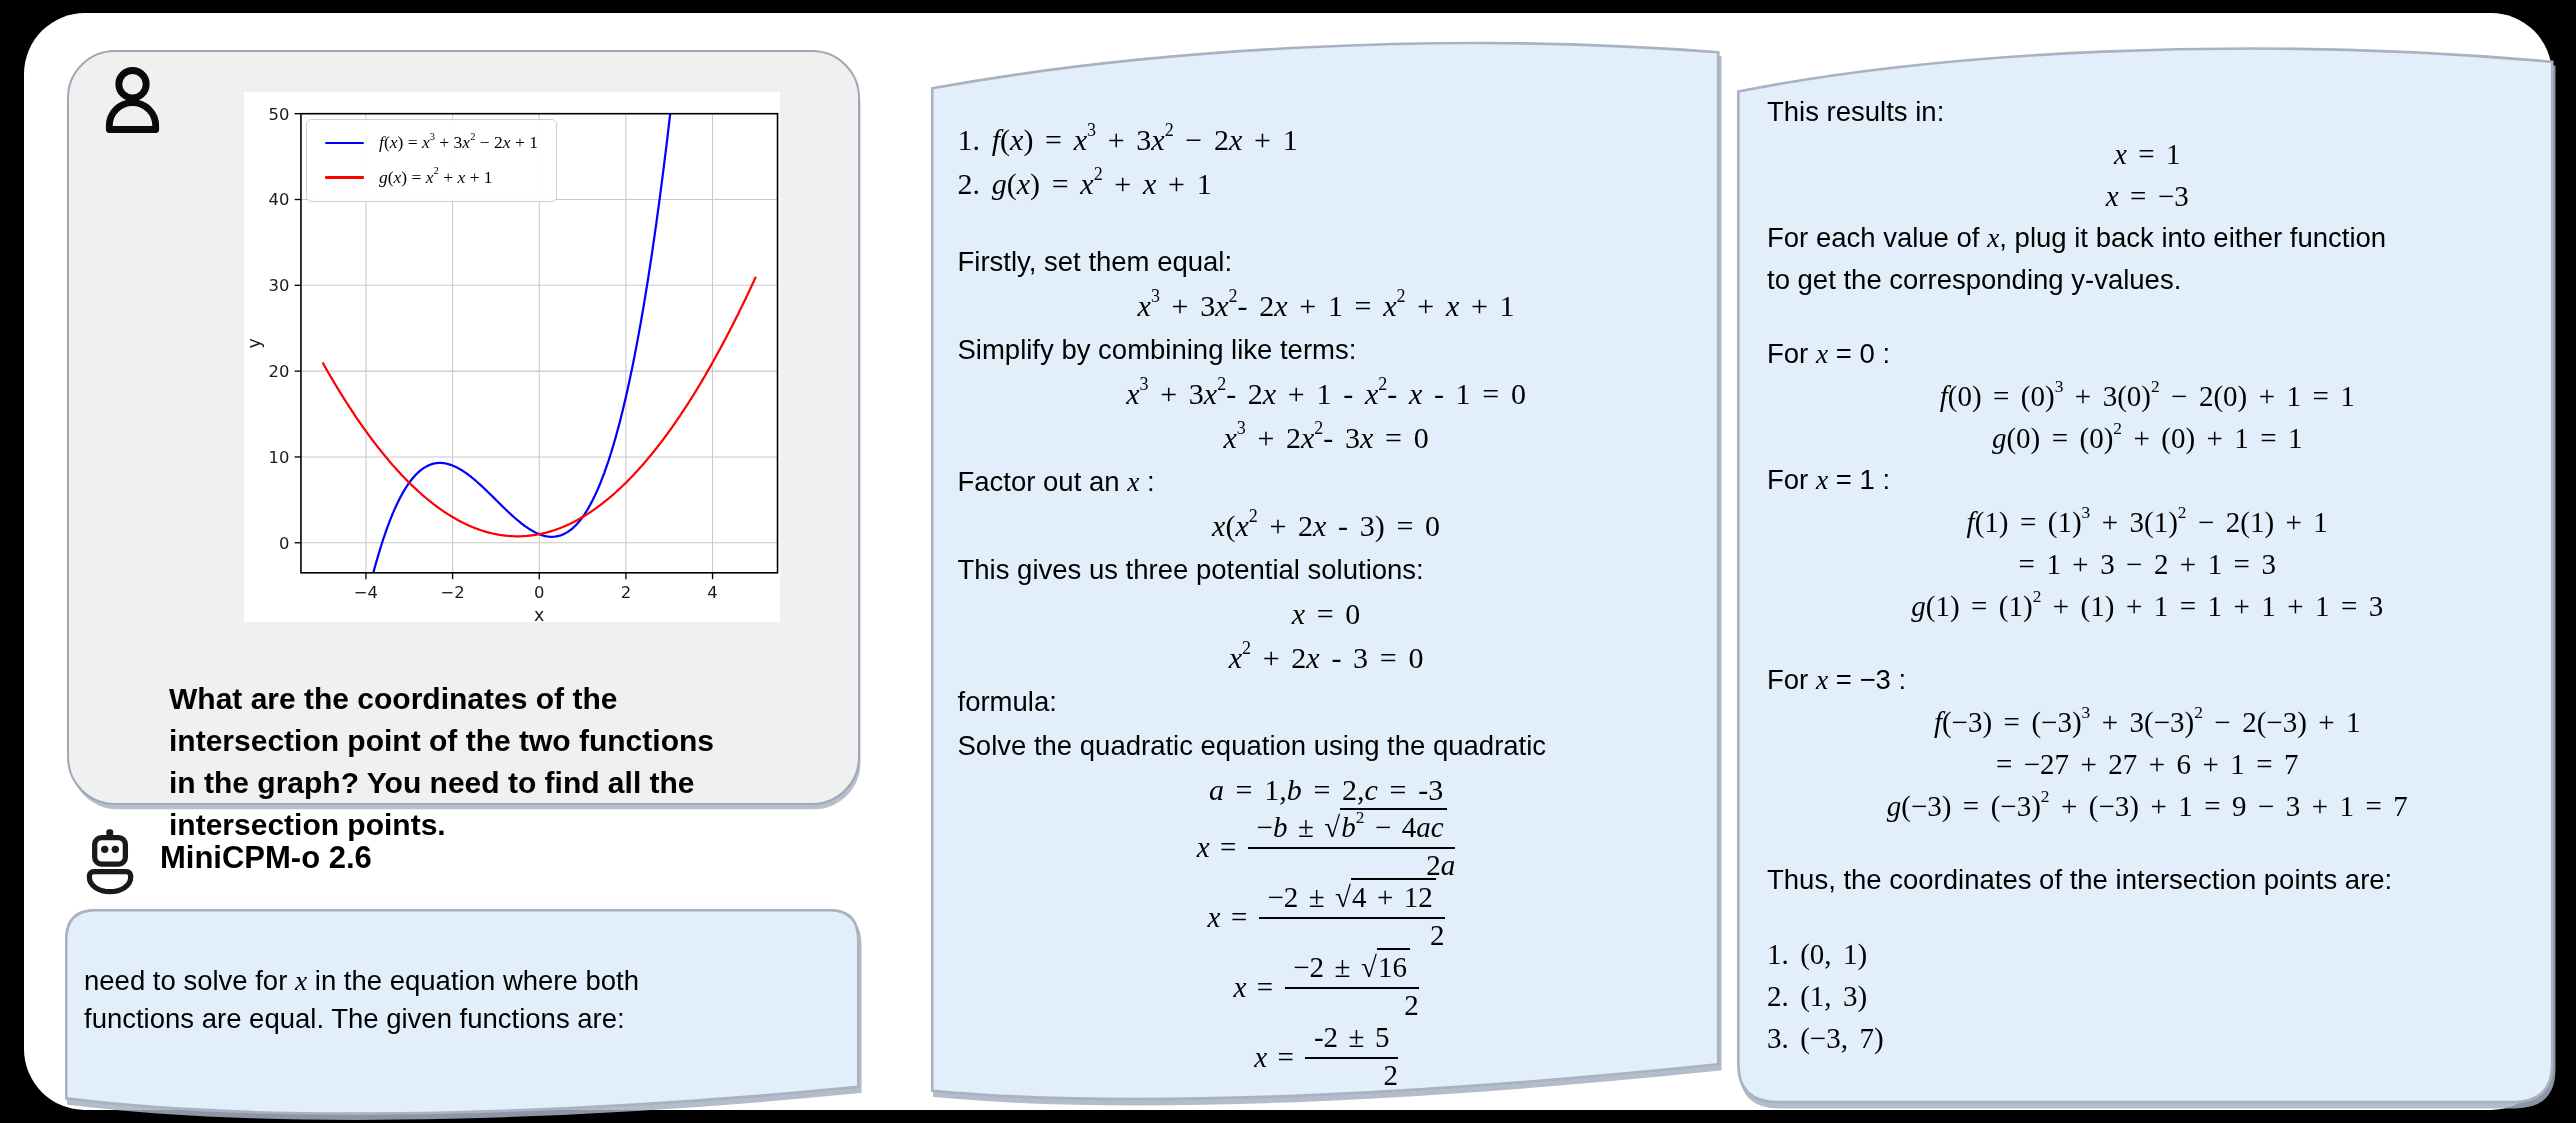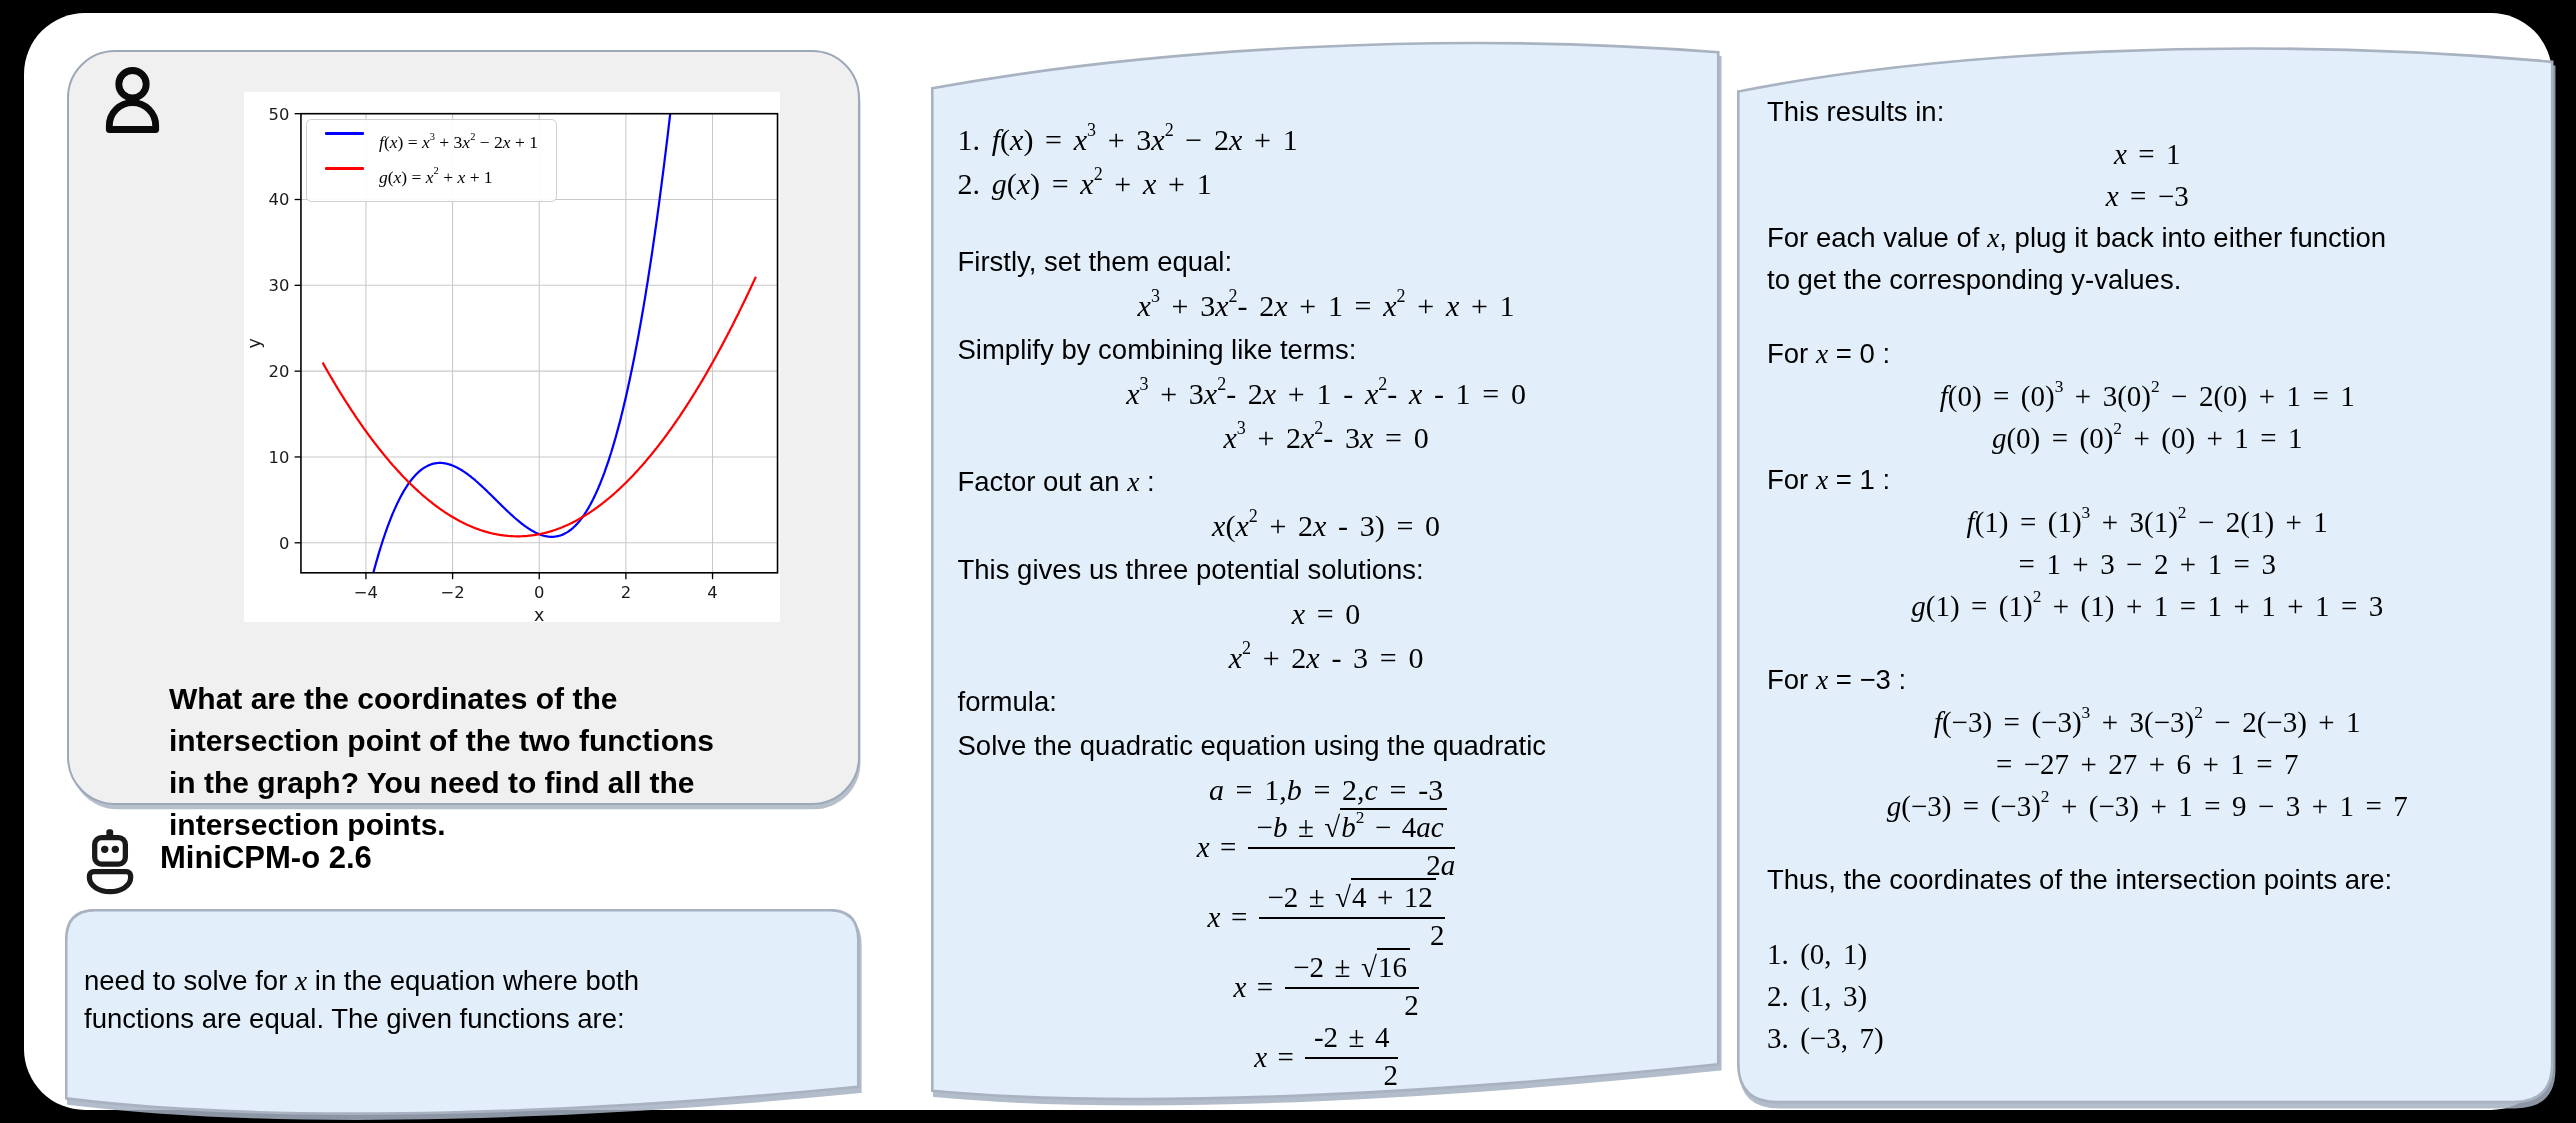--- a/index.html
+++ b/index.html
@@ -8,21 +8,21 @@
   #card{position:absolute;left:24px;top:13.2px;width:2528px;height:1097px;background:#fff;border-radius:61px;}
 
   
   #user-panel{position:absolute;left:43px;top:37px;width:793px;height:755px;background:#f0f0f1;
               border:2.6px solid #9da8b8;border-radius:48px;box-sizing:border-box;
               box-shadow:2.1px 5.8px 0 -1.6px #b7bfcd;}
   #figure{position:absolute;left:175px;top:40px;width:536px;height:530px;background:#fff;}
   #figure svg{position:absolute;left:0;top:0;}
   #legend{position:absolute;left:62px;top:26.5px;background:rgba(255,255,255,.92);border:1.1px solid #cfcfcf;
           border-radius:5.3px;padding:12.7px 18px;display:flex;flex-direction:column;gap:13.8px;}
-  .leg-row{display:flex;gap:15px;}
+  .leg-row{display:flex;align-items:center;gap:15px;}
   .leg-swatch{width:39px;height:2.6px;border-radius:1.1px;}
   .leg-label{font-family:"Liberation Serif",serif;font-size:17.5px;white-space:nowrap;}
 
   #question{position:absolute;left:100px;top:605px;width:720px;font-weight:700;font-size:30px;line-height:42px;margin-top:21px;}
 
   #model-row{position:absolute;left:58px;top:815px;width:741px;height:69px;}
   #robot-svg{position:absolute;left:0;top:0;}
   #model-name{position:absolute;left:78px;top:11.6px;font-weight:700;font-size:31px;}
 
   
@@ -200,21 +200,21 @@
           <div class="frac-line">
             <span class="lhs"><i>x</i> =</span>
             <span class="frac">
               <span class="num">−2 ± <span class="rt">√</span><span class="ol">16</span></span>
               <span class="den">2</span>
             </span>
           </div>
           <div class="frac-line">
             <span class="lhs"><i>x</i> =</span>
             <span class="frac">
-              <span class="num">-2 ± 4</span>
+              <span class="num">-2 ± 5</span>
               <span class="den">2</span>
             </span>
           </div>
         </div>
     </div>
 
     <div id="right-panel" class="panelbox">
       <svg class="bgshape" width="817" height="1098" viewBox="0 0 1543 2075">
         <path d="M2,118 C380,44 950,10 1540,62 L1540,1956 Q1540,2028 1466,2028 L76,2028 Q2,2028 2,1956 Z" fill="#e2effb" stroke="#a9b2c0" stroke-width="5"></path>
       </svg>

